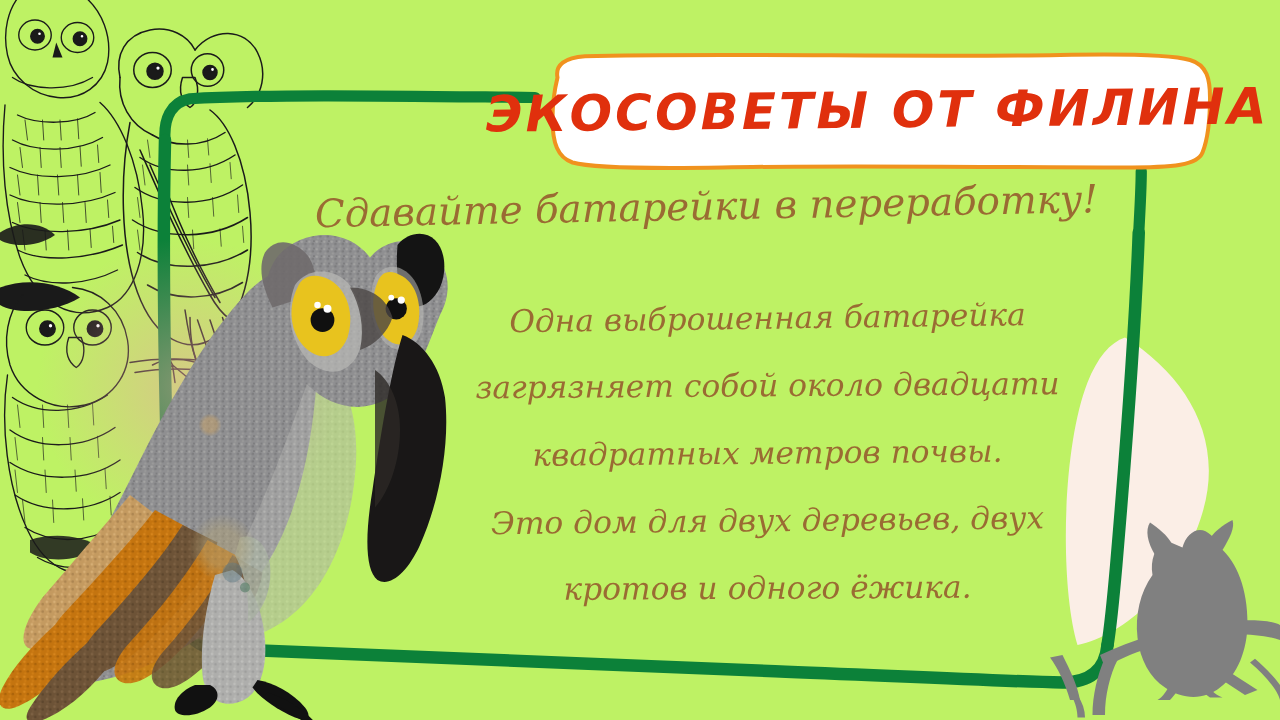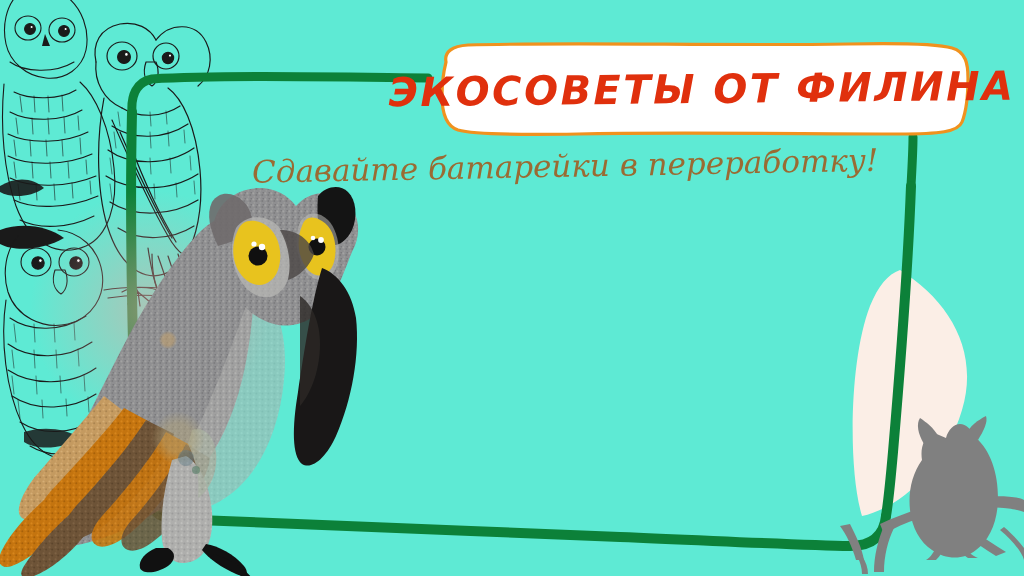--- a/index.html
+++ b/index.html
@@ -1,17 +1,17 @@
 <!DOCTYPE html>
 <html><head>
 <meta charset="utf-8">
 <style>
   html,body{margin:0;padding:0;background:#fff;}
   body{width:1024px;height:576px;overflow:hidden;font-family:"DejaVu Sans",sans-serif;}
-  #poster{position:relative;width:1024px;height:576px;background:#5eead4;overflow:hidden;}
+  #poster{position:relative;width:1024px;height:576px;background:#bef264;overflow:hidden;}
 
   
   .blush{position:absolute;pointer-events:none;}
 
   
   .layer{position:absolute;left:0;top:0;width:1024px;height:576px;}
 
   
   #title-box{
     position:absolute;left:428px;top:40px;width:548px;height:98px;
@@ -336,14 +336,21 @@
       <path d="M18 22 C 16 12, 24 6, 40 5 C 140 2, 300 6, 420 4 C 470 3, 510 4, 524 8
                C 538 12, 540 24, 540 38 C 540 56, 538 72, 534 82
                C 530 92, 512 94, 470 94 C 380 94, 240 92, 150 94
                C 90 95, 44 94, 30 90 C 18 86, 14 74, 14 56 C 14 42, 16 30, 18 22 Z" fill="#ffffff" stroke="#f0921e" stroke-width="3.2" stroke-linejoin="round"></path>
     </svg>
     <div id="title-text">ЭКОСОВЕТЫ ОТ ФИЛИНА</div>
   </div>
 
   <div id="subtitle">Сдавайте батарейки в переработку!</div>
 
+  <div id="body-copy">
+    <span class="ln">Одна выброшенная батарейка</span>
+    <span class="ln">загрязняет собой около двадцати</span>
+    <span class="ln">квадратных метров почвы.</span>
+    <span class="ln">Это дом для двух деревьев, двух</span>
+    <span class="ln">кротов и одного ёжика.</span>
+  </div>
 
 </div>
 
 </body></html>

